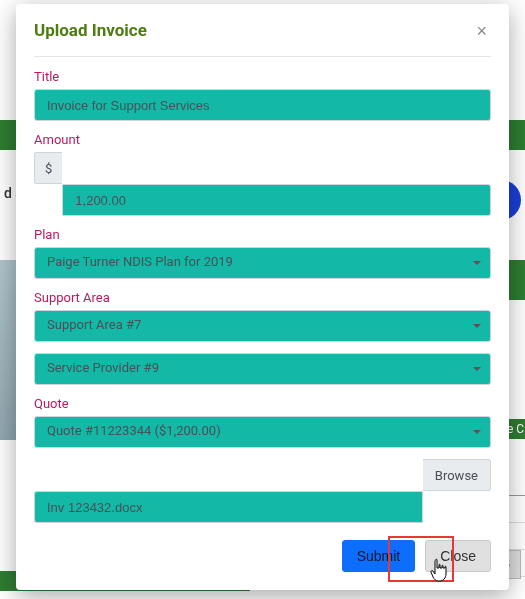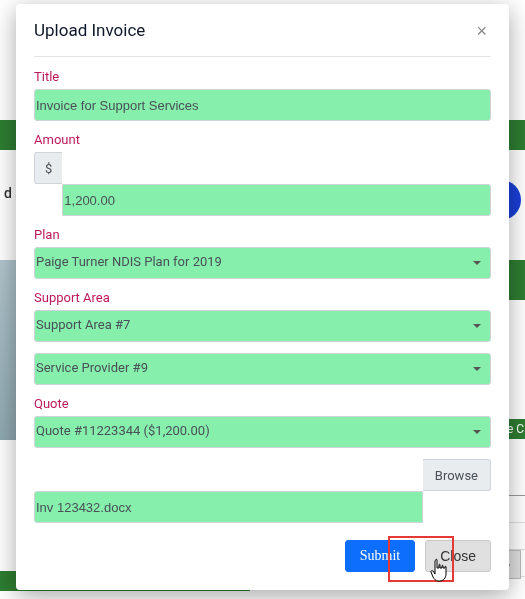--- a/index.html
+++ b/index.html
@@ -135,22 +135,22 @@
     .modal-header {
       display: flex;
       justify-content: space-between;
       align-items: flex-start;
       padding-bottom: 14px;
       border-bottom: 1px solid #e5e5e5;
       margin-bottom: 12px;
     }
     .modal-title {
       font-size: 17px;
-      font-weight: 400;
-      color: #0f172a;
+      font-weight: 700;
+      color: #4d7c0f;
       text-align: right;
     }
     .close-x {
       font-size: 18px;
       color: #888;
       cursor: pointer;
       line-height: 1;
       background: none;
       border: none;
       padding: 2px 4px;
@@ -163,26 +163,26 @@
       margin-bottom: 11px;
     }
     .form-label {
       display: block;
       font-size: 13px;
       color: #be185d;
       margin-bottom: 5px;
     }
     .form-control {
       width: 100%;
-      padding: 6px 1px;
+      padding: 6px 12px;
       font-size: 13px;
       color: #495057;
       border: 1px solid #ced4da;
       border-radius: 3px;
-      background: #86efac;
+      background: #14b8a6;
       height: 32px;
     }
     .input-group {
       display: flex;
       width: 100%;
     }
     .input-prepend {
       background: #e9ecef;
       border: 1px solid #ced4da;
       border-right: none;
@@ -245,23 +245,22 @@
     }
     .btn {
       padding: 7px 14px;
       font-size: 14px;
       border-radius: 3px;
       cursor: pointer;
       border: 1px solid transparent;
     }
     .btn-primary {
       background: #0d6efd;
-      color: #ffffff;
+      color: #0f172a;
       border-color: #0d6efd;
-      font-family: Liberation Serif, serif;
     }
     .btn-secondary {
       background: #e0e0e0;
       color: #333;
       border-color: #c8c8c8;
     }
     .highlight-box {
       position: absolute;
       border: 2px solid #e53935;
       pointer-events: none;

